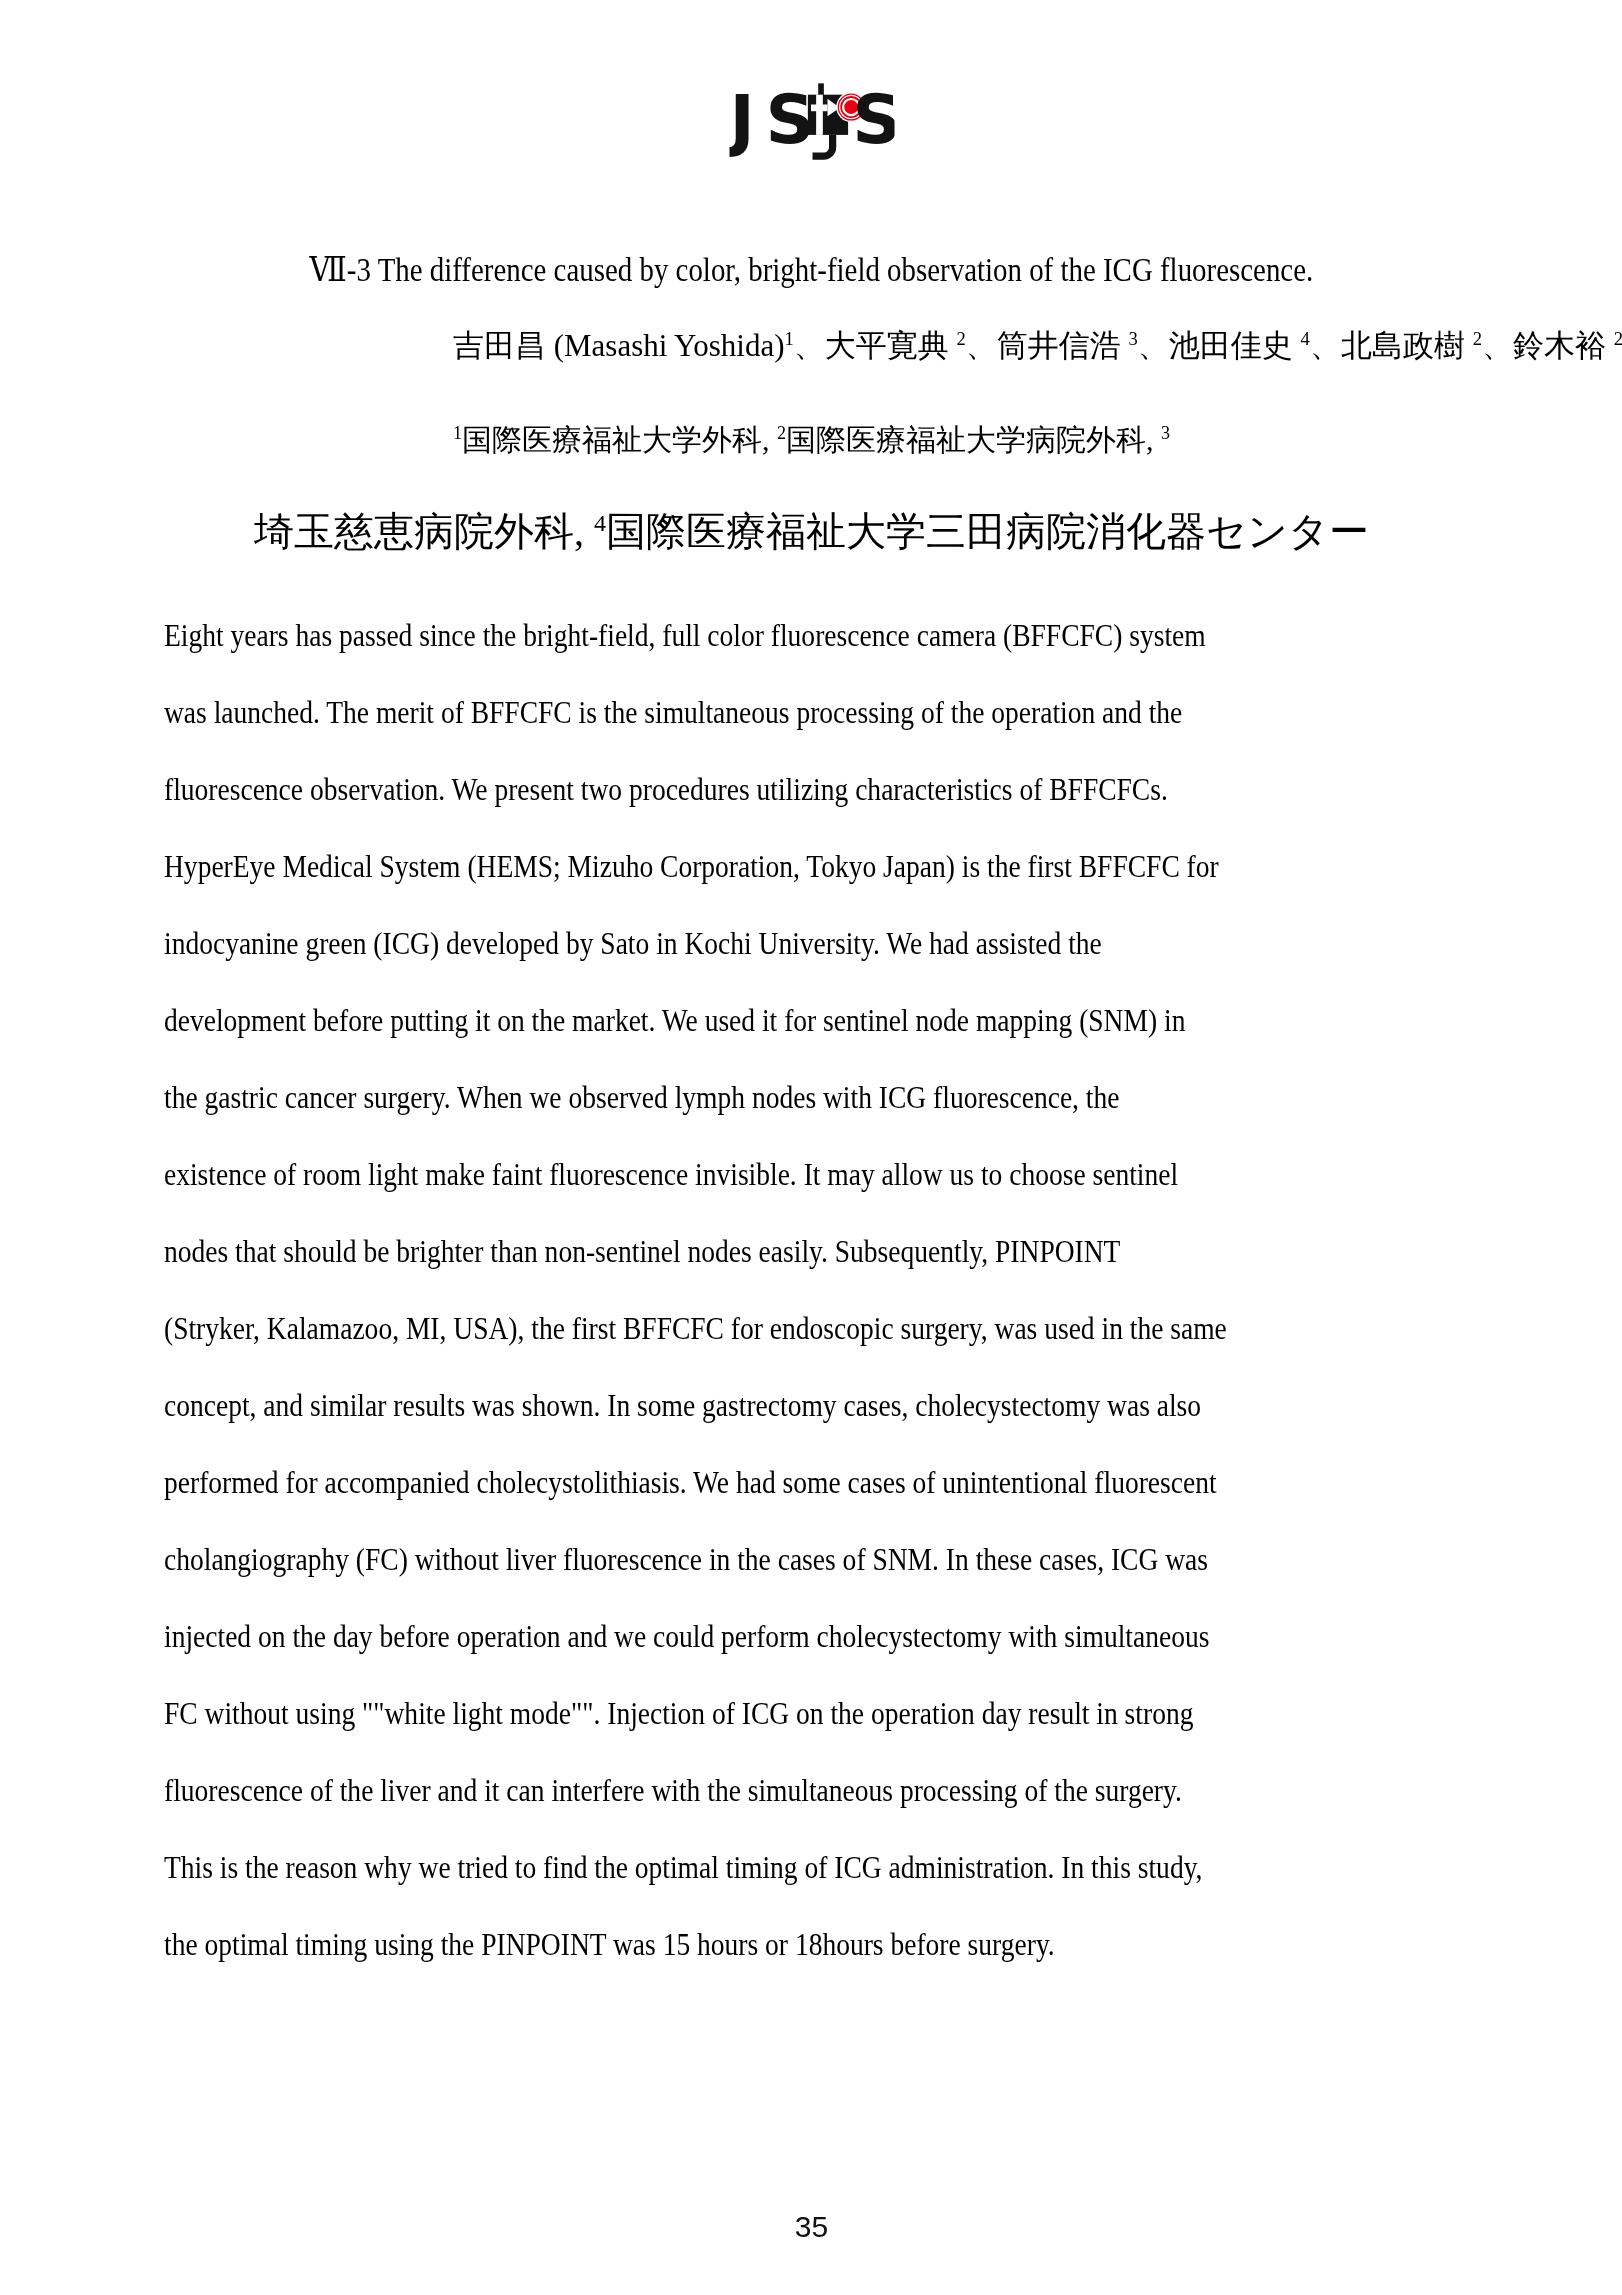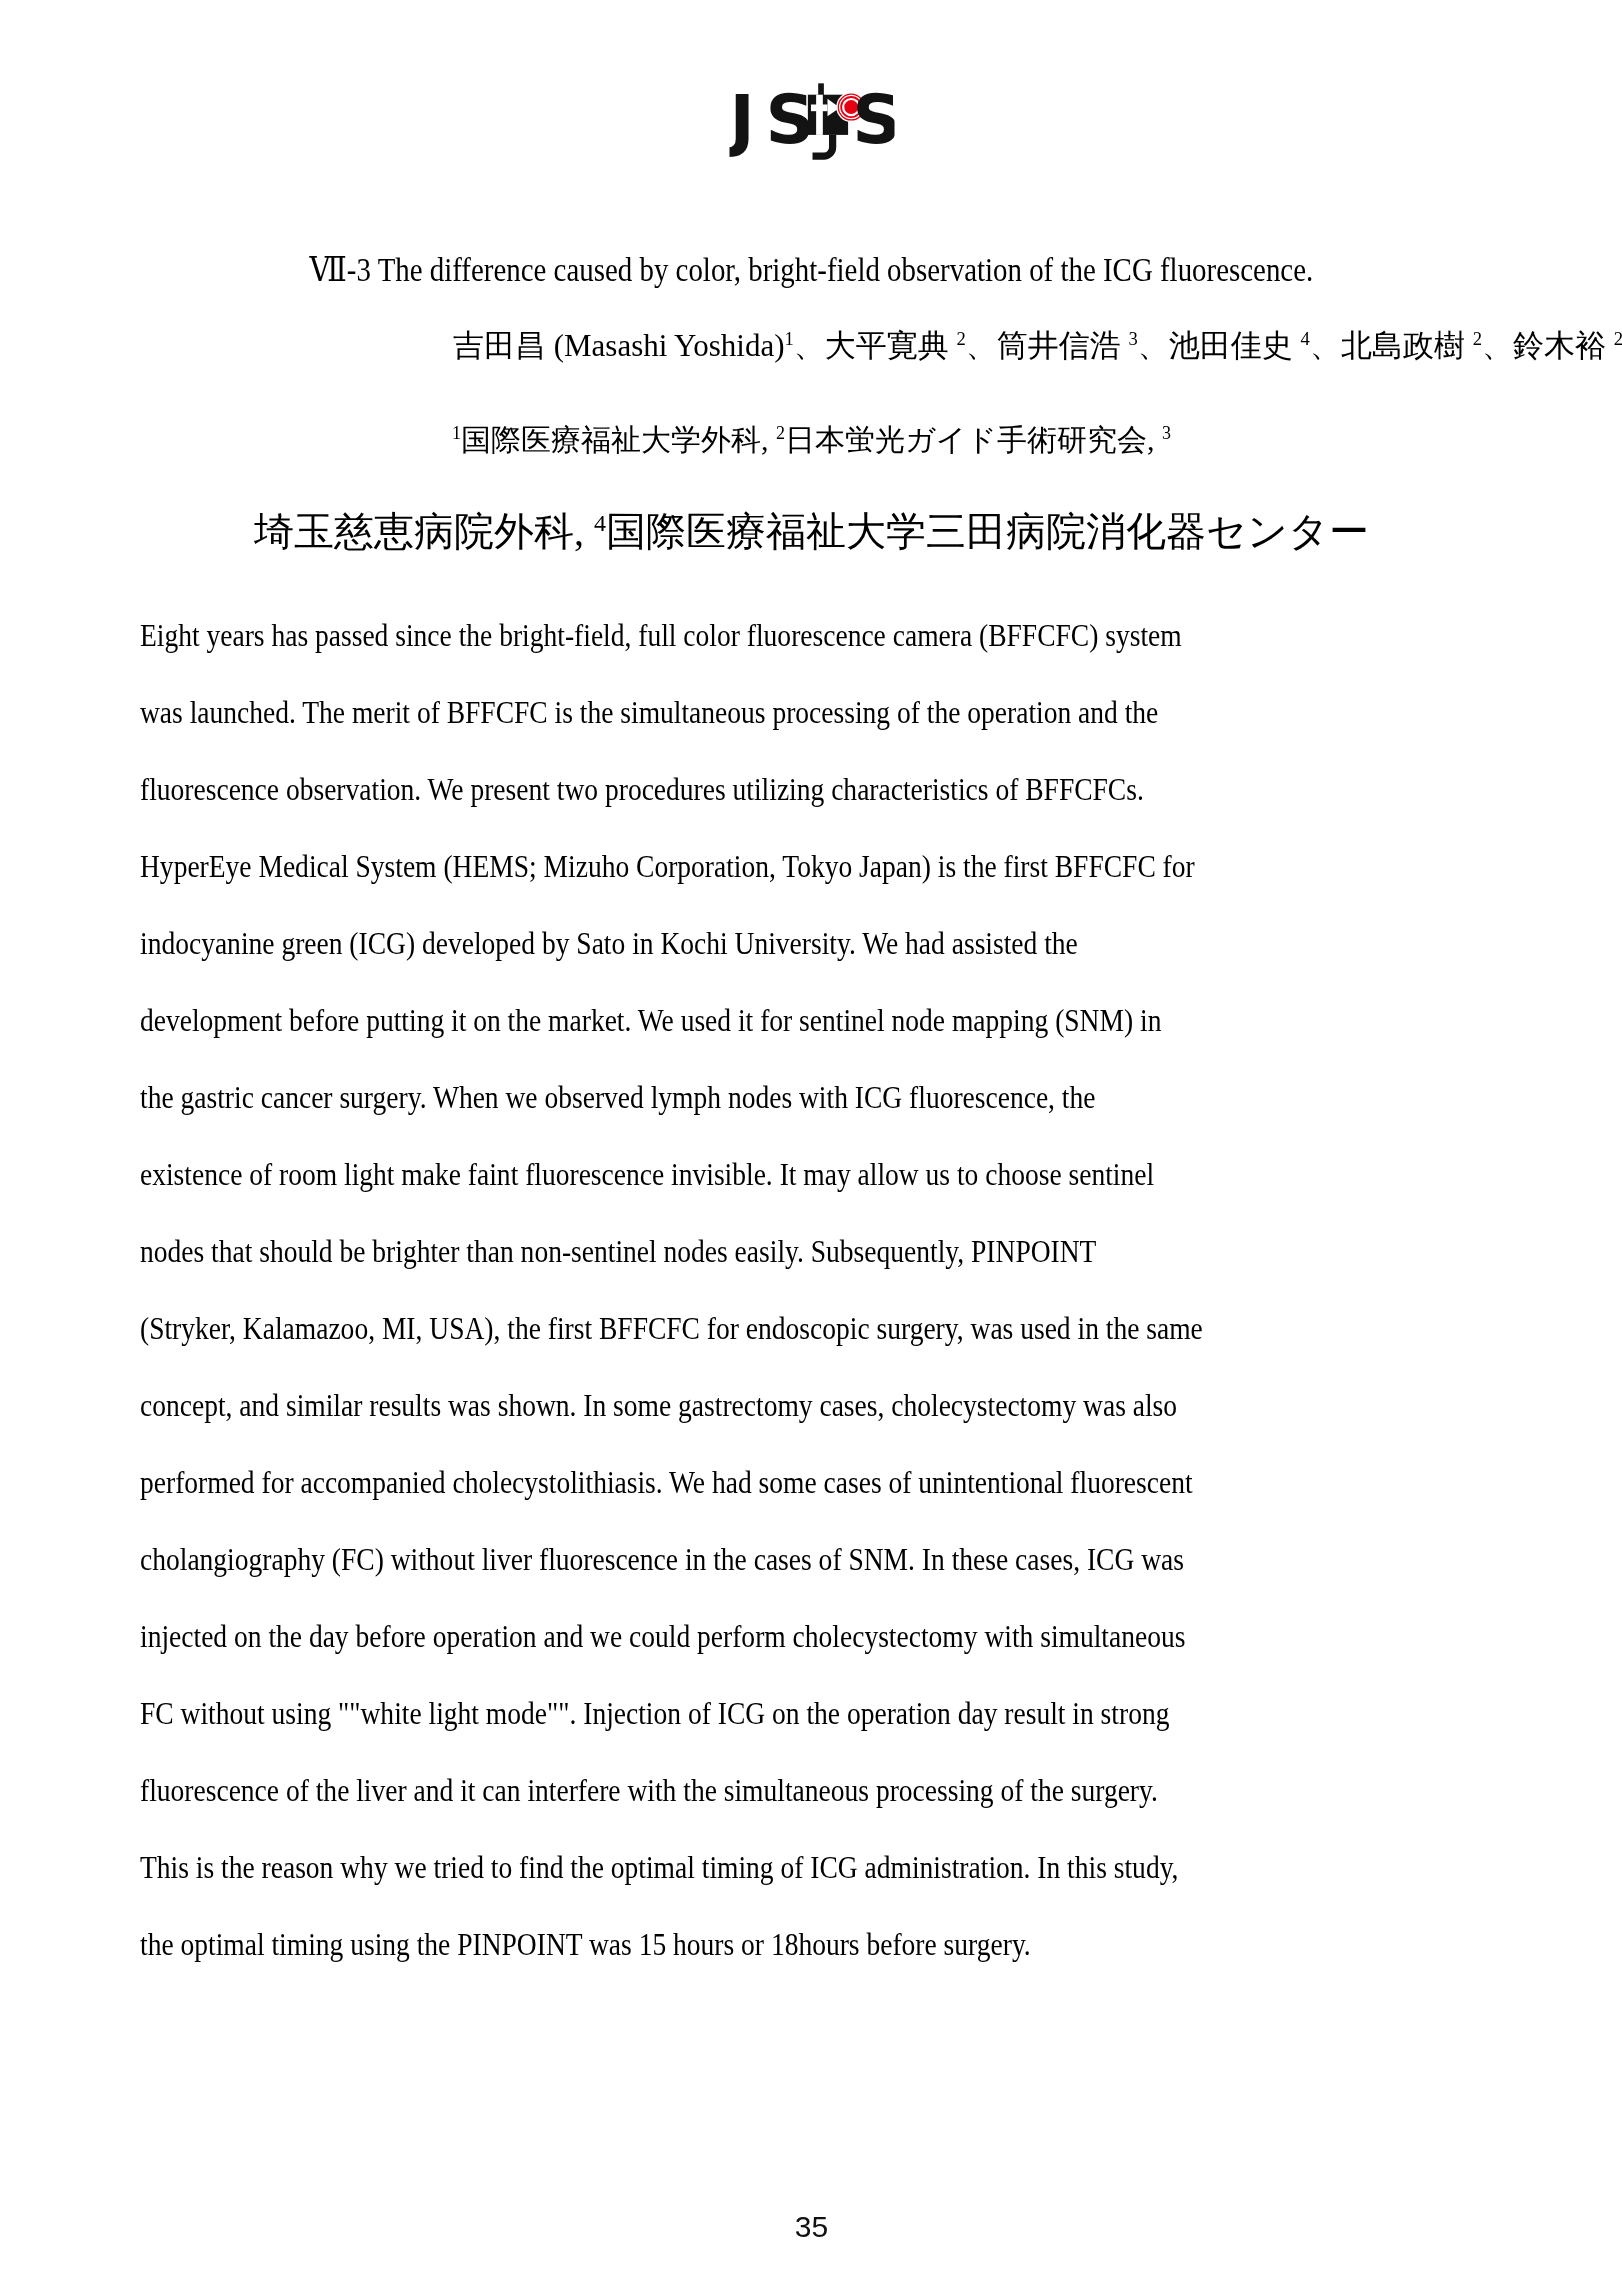--- a/index.html
+++ b/index.html
@@ -48,21 +48,21 @@
   .abs-title { top: 238px; font-size: 34px; margin-top: 11px; }
   .abs-title .squeeze { display: inline-block; transform: scaleX(0.85); transform-origin: 50% 50%; }
   .abs-authors { top: 325px; font-size: 31px; text-align: right; }
   .abs-affil1  { top: 420px; font-size: 30px; }
   .abs-affil2  { top: 504px; font-size: 40px; }
   .center-line sup { font-size: 60%; vertical-align: super; line-height: 0; }
 
   
   .abs-body {
     position: absolute;
-    left: 140px;
+    left: 164px;
     top: 597px;
     width: 1335px;
   }
   .body-line {
     font-size: 32px;
     line-height: 77px;
     white-space: pre;
     transform: scaleX(0.86);
     transform-origin: 0 50%;
   }
@@ -106,21 +106,21 @@
       <text x="238" y="122" font-family="DejaVu Sans, Liberation Sans, sans-serif" font-weight="bold" font-size="132" fill="#131313">S</text>
     </svg>
   </div>
 
   <div class="center-line abs-title">
     <span class="squeeze">Ⅶ-3 The difference caused by color, bright-field observation of the ICG fluorescence.</span>
   </div>
 
   <div class="center-line abs-authors"><span>吉田昌 (Masashi Yoshida)</span><sup>1</sup><span>、大平寛典 </span><sup>2</sup><span>、筒井信浩 </span><sup>3</sup><span>、池田佳史 </span><sup>4</sup><span>、北島政樹 </span><sup>2</sup><span>、鈴木裕 </span><sup>2</sup></div>
 
-  <div class="center-line abs-affil1"><sup>1</sup><span>国際医療福祉大学外科, </span><sup>2</sup><span>日本蛍光ガイド手術研究会, </span><sup>3</sup></div>
+  <div class="center-line abs-affil1"><sup>1</sup><span>国際医療福祉大学外科, </span><sup>2</sup><span>国際医療福祉大学病院外科, </span><sup>3</sup></div>
   <div class="center-line abs-affil2"><span>埼玉慈恵病院外科, </span><sup>4</sup><span>国際医療福祉大学三田病院消化器センター</span></div>
 
   <div class="abs-body">
       <div class="body-line">Eight years has passed since the bright-field, full color fluorescence camera (BFFCFC) system</div>
       <div class="body-line">was launched. The merit of BFFCFC is the simultaneous processing of the operation and the</div>
       <div class="body-line">fluorescence observation. We present two procedures utilizing characteristics of BFFCFCs.</div>
       <div class="body-line">HyperEye Medical System (HEMS; Mizuho Corporation, Tokyo Japan) is the first BFFCFC for</div>
       <div class="body-line">indocyanine green (ICG) developed by Sato in Kochi University. We had assisted the</div>
       <div class="body-line">development before putting it on the market. We used it for sentinel node mapping (SNM) in</div>
       <div class="body-line">the gastric cancer surgery. When we observed lymph nodes with ICG fluorescence, the</div>

